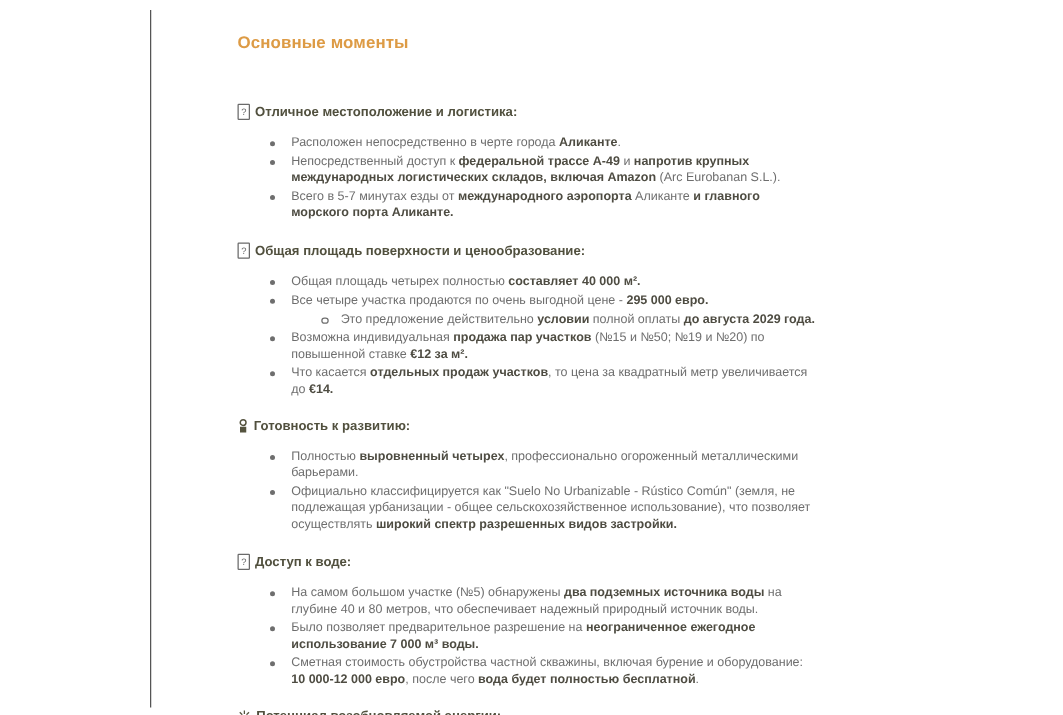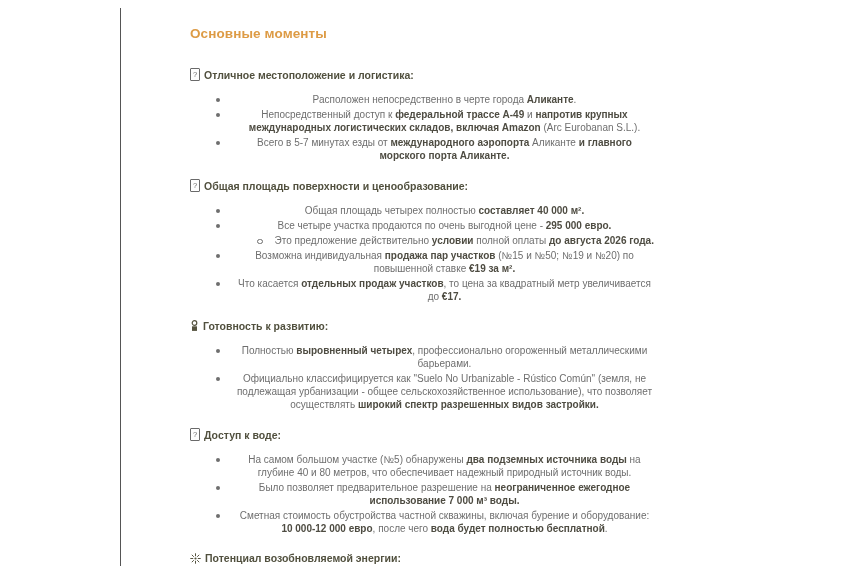--- a/index.html
+++ b/index.html
@@ -11,40 +11,40 @@
   :root{
     --c-title:#dd9b45; --c-heading:#51503e; --c-body:#6e6e6e; --c-bold:#4e4c42; --c-border:#555555;
   }
   .page-edge{
     position:absolute;left:120px;top:8px;bottom:6px;width:1px;background:var(--c-border);
   }
   .content{
     position:absolute;left:190px;top:26px;width:466px;
   }
   .doc-title{
-    margin:0 0 27px 0;font-size:13.5px;font-weight:700;color:var(--c-title);
+    margin:0 0 42px 0;font-size:13.5px;font-weight:700;color:var(--c-title);
     letter-spacing:.1px;
   }
   .section{margin-top:17px;}
   .section:first-of-type{margin-top:0;}
   .section-heading{
     display:flex;align-items:center;gap:4px;margin-bottom:12px;
     font-size:10.5px;font-weight:700;color:var(--c-heading);
   }
   .sec-icon{display:inline-flex;align-items:center;justify-content:center;flex:0 0 auto;}
   .sec-icon.tofu{
     width:8px;height:11px;border:1px solid #6a6a6a;border-radius:1px;
     font-size:7.5px;line-height:11px;font-weight:400;color:#6a6a6a;text-align:center;
   }
   .bullets{margin:0;}
   .bullet{display:flex;margin-bottom:2px;font-size:10px;line-height:13px;color:var(--c-body);}
   .bullet .marker{flex:0 0 auto;margin-top:4.5px;border-radius:50%;}
   .bullet.lvl1 .marker{width:4px;height:4px;margin-left:26px;margin-right:13px;background:var(--c-body);}
   .bullet.lvl2 .marker{width:3.5px;height:3.5px;margin-left:67px;margin-right:10px;background:transparent;border:1px solid var(--c-body);}
-  .bullet .txt{flex:1 1 auto;text-align:center;}
+  .bullet .txt{flex:1 1 auto;}
   .bullet .txt b{font-weight:700;color:var(--c-bold);}
 </style>
 </head>
 <body>
 
 <div class="page-edge"></div>
 
 <div class="content">
   <h1 class="doc-title">Основные моменты</h1>
   <div id="sections">
@@ -77,29 +77,29 @@
           <div class="bullet lvl1">
             <span class="marker"></span>
             <span class="txt"><span>Общая площадь четырех полностью </span><b>составляет 40 000 м².</b></span>
           </div>
           <div class="bullet lvl1">
             <span class="marker"></span>
             <span class="txt"><span>Все четыре участка продаются по очень выгодной цене - </span><b>295 000 евро.</b></span>
           </div>
           <div class="bullet lvl2">
             <span class="marker"></span>
-            <span class="txt"><span>Это предложение действительно </span><b>условии</b><span> полной оплаты </span><b>до августа 2026 года.</b></span>
+            <span class="txt"><span>Это предложение действительно </span><b>условии</b><span> полной оплаты </span><b>до августа 2029 года.</b></span>
           </div>
           <div class="bullet lvl1">
             <span class="marker"></span>
-            <span class="txt"><span>Возможна индивидуальная </span><b>продажа пар участков</b><span> (№15 и №50; №19 и №20) по повышенной ставке </span><b>€19 за м².</b></span>
+            <span class="txt"><span>Возможна индивидуальная </span><b>продажа пар участков</b><span> (№15 и №50; №19 и №20) по повышенной ставке </span><b>€12 за м².</b></span>
           </div>
           <div class="bullet lvl1">
             <span class="marker"></span>
-            <span class="txt"><span>Что касается </span><b>отдельных продаж участков</b><span>, то цена за квадратный метр увеличивается до </span><b>€17.</b></span>
+            <span class="txt"><span>Что касается </span><b>отдельных продаж участков</b><span>, то цена за квадратный метр увеличивается до </span><b>€14.</b></span>
           </div>
         </div>
       </div>
       <div class="section">
         <div class="section-heading">
           <span class="sec-icon">
             <svg width="9" height="12" viewBox="0 0 9 12">
               <circle cx="4.5" cy="3" r="2.3" fill="none" stroke="#55533f" stroke-width="1.2"></circle>
               <path d="M2 6.3h5v4.6h-5z" fill="#55533f"></path>
             </svg>

